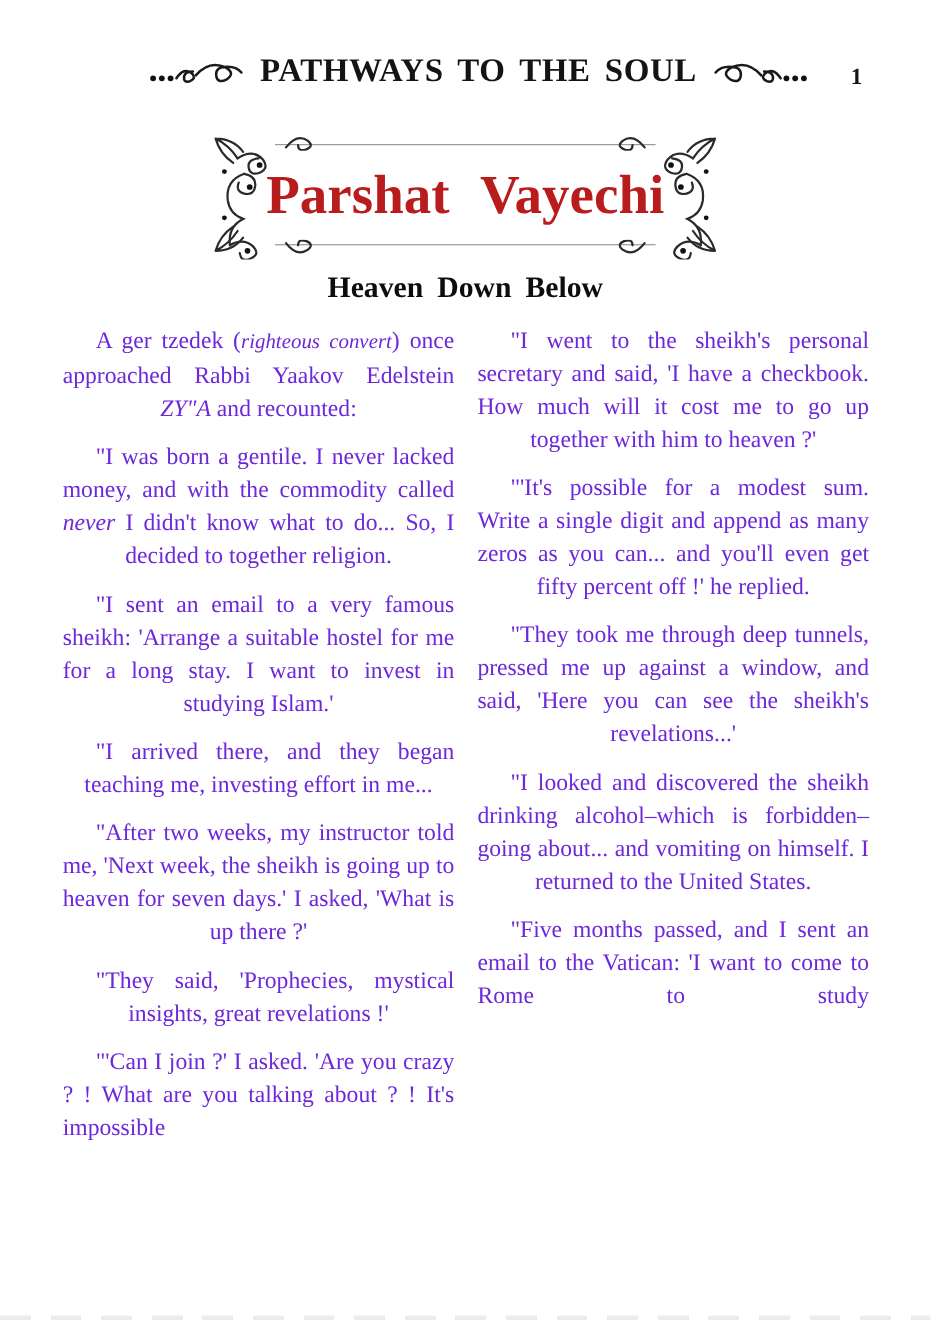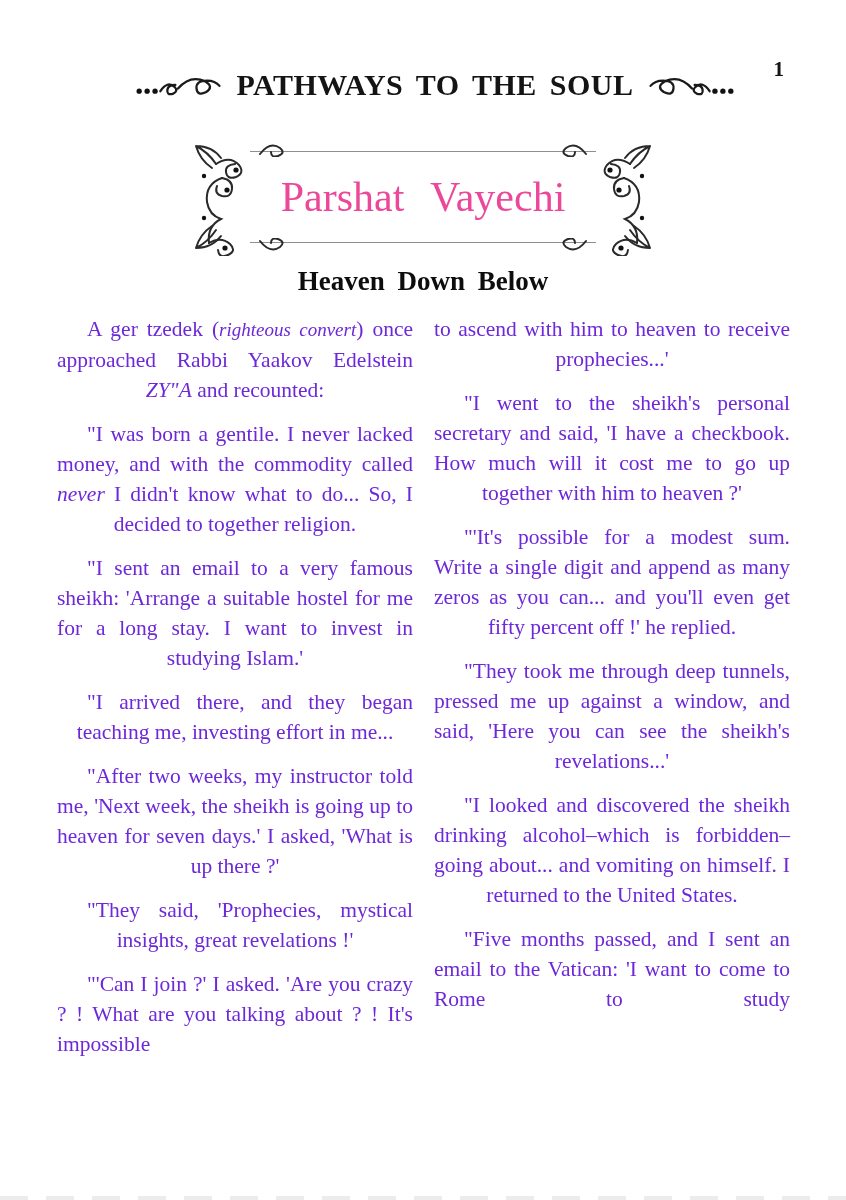--- a/index.html
+++ b/index.html
@@ -4,21 +4,21 @@
 <style>
   html,body { margin:0; padding:0; background:#ffffff; }
   .page {
     position:relative; width:846px; height:1200px; margin:0 auto;
     background:#ffffff; color:#111;
     font-family:"Liberation Serif","DejaVu Serif",serif;
     overflow:hidden;
   }
   
   .masthead {
-    margin-top:68px; display:flex; align-items:center; justify-content:center; gap:10px;padding-left:24px;
+    margin-top:48px; display:flex; align-items:center; justify-content:center; gap:10px;padding-left:24px;
   }
   .masthead-title {
     font-size:30px; font-weight:bold; letter-spacing:0.5px; word-spacing:5px;
     color:#141414; white-space:nowrap;
   }
   .orn { height:30px; width:96px; }
   .orn.flip { transform:scaleX(-1); }
   .page-number {
     position:absolute; top:57px; right:62px;
     font-size:21px; font-weight:bold; color:#141414;
@@ -38,21 +38,21 @@
   .flourish { position:absolute; top:-6px; height:118px; width:64px; }
   .flourish.left  { left:-4px; }
   .flourish.right { right:-4px; transform:scaleX(-1); }
   .end-curl { position:absolute; width:34px; height:16px; }
   .end-curl.tl { left:66px;  top:-3px; }
   .end-curl.tr { right:66px; top:-3px;  transform:scaleX(-1); }
   .end-curl.bl { left:66px;  bottom:-4px; transform:scaleY(-1); }
   .end-curl.br { right:66px; bottom:-4px; transform:scale(-1,-1); }
   .title-box-text {
     position:absolute; inset:0; display:flex; align-items:center; justify-content:center;
-    font-size:42px; font-weight:normal; word-spacing:16px; color:#ec4899;
+    font-size:50px; font-weight:bold; word-spacing:16px; color:#b91c1c;
   }
   
   .section-heading {
     text-align:center; font-size:27px; font-weight:bold; margin-top:16px;
     word-spacing:6px; color:#0d0d0d;
   }
   
   .columns {
     display:flex; gap:21px; margin:17px 56px 0 57px;
   }
@@ -168,21 +168,20 @@
     <div class="col">
         <p class="ind"><span>A ger tzedek (</span><i class="small">righteous convert</i><span>) once approached Rabbi Yaakov Edelstein </span><i>ZY"A</i><span> and recounted:</span></p>
         <p class="ind"><span>"I was born a gentile. I never lacked money, and with the commodity called </span><i>never</i><span> I didn't know what to do... So, I decided to together religion.</span></p>
         <p class="ind"><span>"I sent an email to a very famous sheikh: 'Arrange a suitable hostel for me for a long stay. I want to invest in studying Islam.'</span></p>
         <p class="ind"><span>"I arrived there, and they began teaching me, investing effort in me...</span></p>
         <p class="ind"><span>"After two weeks, my instructor told me, 'Next week, the sheikh is going up to heaven for seven days.' I asked, 'What is up there ?'</span></p>
         <p class="ind"><span>"They said, 'Prophecies, mystical insights, great revelations !'</span></p>
         <p class="ind cut"><span>"'Can I join ?' I asked. 'Are you crazy ? ! What are you talking about ? ! It's impossible</span></p>
       </div>
     <div class="col">
-        <p><span>to ascend with him to heaven to receive prophecies...'</span></p>
         <p class="ind"><span>"I went to the sheikh's personal secretary and said, 'I have a checkbook. How much will it cost me to go up together with him to heaven ?'</span></p>
         <p class="ind"><span>"'It's possible for a modest sum. Write a single digit and append as many zeros as you can... and you'll even get fifty percent off !' he replied.</span></p>
         <p class="ind"><span>"They took me through deep tunnels, pressed me up against a window, and said, 'Here you can see the sheikh's revelations...'</span></p>
         <p class="ind"><span>"I looked and discovered the sheikh drinking alcohol–which is forbidden–going about... and vomiting on himself. I returned to the United States.</span></p>
         <p class="ind cut"><span>"Five months passed, and I sent an email to the Vatican: 'I want to come to Rome to study</span></p>
       </div>
   </div>
 
   <div class="page-edge"></div>
 </div>

